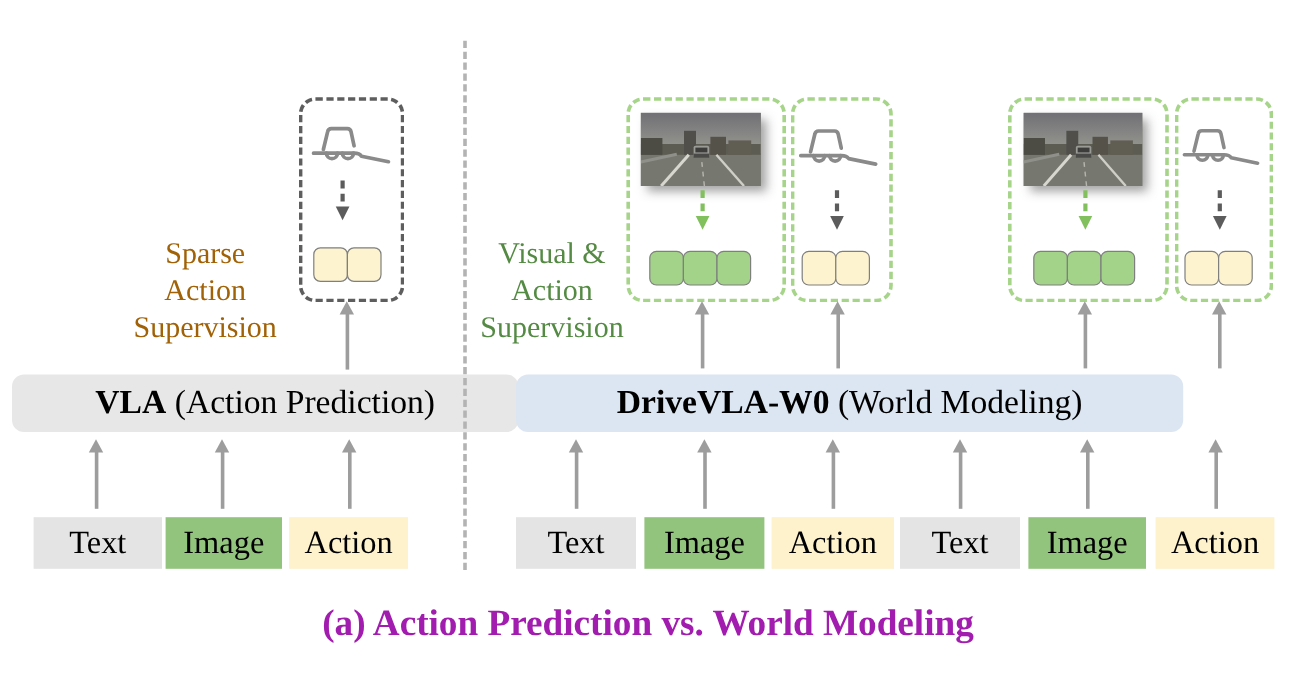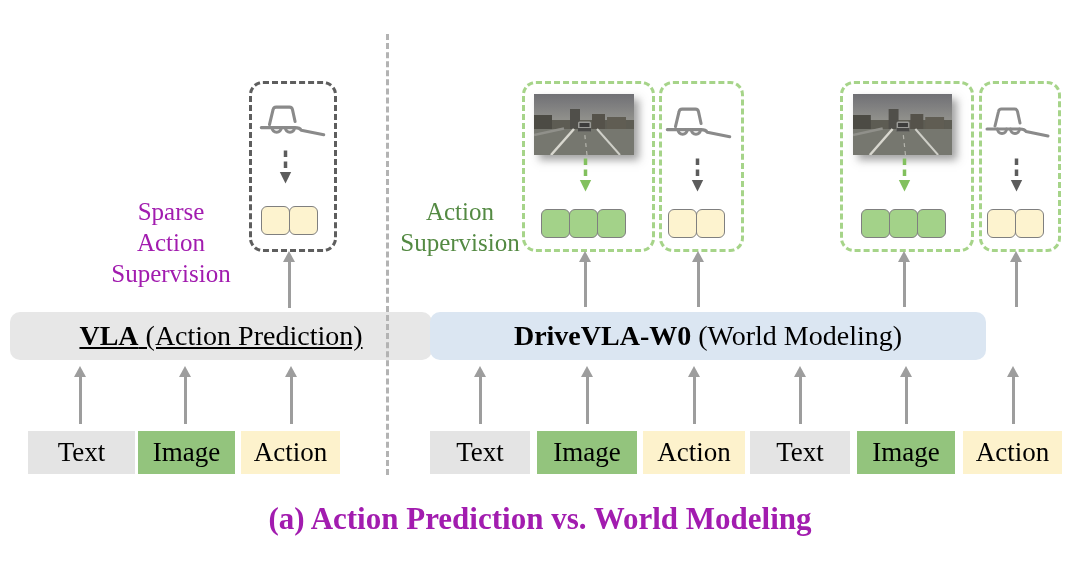--- a/index.html
+++ b/index.html
@@ -22,21 +22,21 @@
   .token.yellow{background:#fdf2cc;}
 
   .model-box{position:absolute;top:312px;height:48px;border-radius:10px;
              display:flex;align-items:center;justify-content:center;}
   .model-box.gray{background:#e7e7e7;}
   .model-box.blue{background:#dbe6f2;}
   .model-label{font-size:28px;color:#000;white-space:pre;}
   .model-label b{font-weight:bold;}
 
   .supervision{position:absolute;text-align:center;font-size:25px;line-height:31px;}
-  .supervision.gray{color:#a21caf;}
+  .supervision.gray{color:#a16207;}
   .supervision.green{color:#548a43;}
 
   .arrow-up{position:absolute;width:3px;background:#9d9d9d;}
   .arrow-up::before{content:"";position:absolute;top:-10px;left:-5px;width:0;height:0;
                     border-left:6.5px solid transparent;border-right:6.5px solid transparent;
                     border-bottom:11px solid #9d9d9d;}
 
   .divider{position:absolute;left:386px;top:34px;height:441px;width:0;
            border-left:3.5px dashed #b3b3b3;}
 
@@ -102,35 +102,36 @@
       <use href="#car-def"></use>
     </svg>
   <svg class="mini-arrow" style="left:278px;top:149px;" width="15" height="37" viewBox="0 0 15 37">
       <use href="#dash-arrow-dark"></use>
     </svg>
   <div class="sq yellow" style="left:261px;top:206px;"></div>
   <div class="sq yellow" style="left:289px;top:206px;"></div>
 
   <div class="arrow-up" style="left:288px;top:261px;height:47px;"></div>
 
-  <div class="model-box gray" style="left:10px;width:422px;text-decoration:underline;">
+  <div class="model-box gray" style="left:10px;width:422px;">
     <div class="model-label"><b>VLA</b><span> (Action Prediction)</span></div>
   </div>
 
   <div class="arrow-up" style="left:78.5px;top:376px;height:48px;"></div>
   <div class="arrow-up" style="left:183.5px;top:376px;height:48px;"></div>
   <div class="arrow-up" style="left:289.5px;top:376px;height:48px;"></div>
 
   <div class="token gray" style="left:28px;width:107px;">Text</div>
   <div class="token green" style="left:138px;width:97px;">Image</div>
   <div class="token yellow" style="left:241px;width:99px;">Action</div>
 
   <div class="divider"></div>
 
   <div class="supervision green" style="left:389px;top:196px;width:142px;">
+    <div>Visual &amp;</div>
     <div>Action</div>
     <div>Supervision</div>
   </div>
 
   <div class="dashbox green" style="left:522px;top:81px;width:127px;height:165px;"></div>
   <svg class="photo" style="left:534px;top:94px;" width="100" height="61" viewBox="0 0 100 61" preserveAspectRatio="none">
       <use href="#photo-def"></use>
     </svg>
   <svg class="mini-arrow" style="left:578px;top:157px;" width="15" height="37" viewBox="0 0 15 37">
       <use href="#dash-arrow-green"></use>

